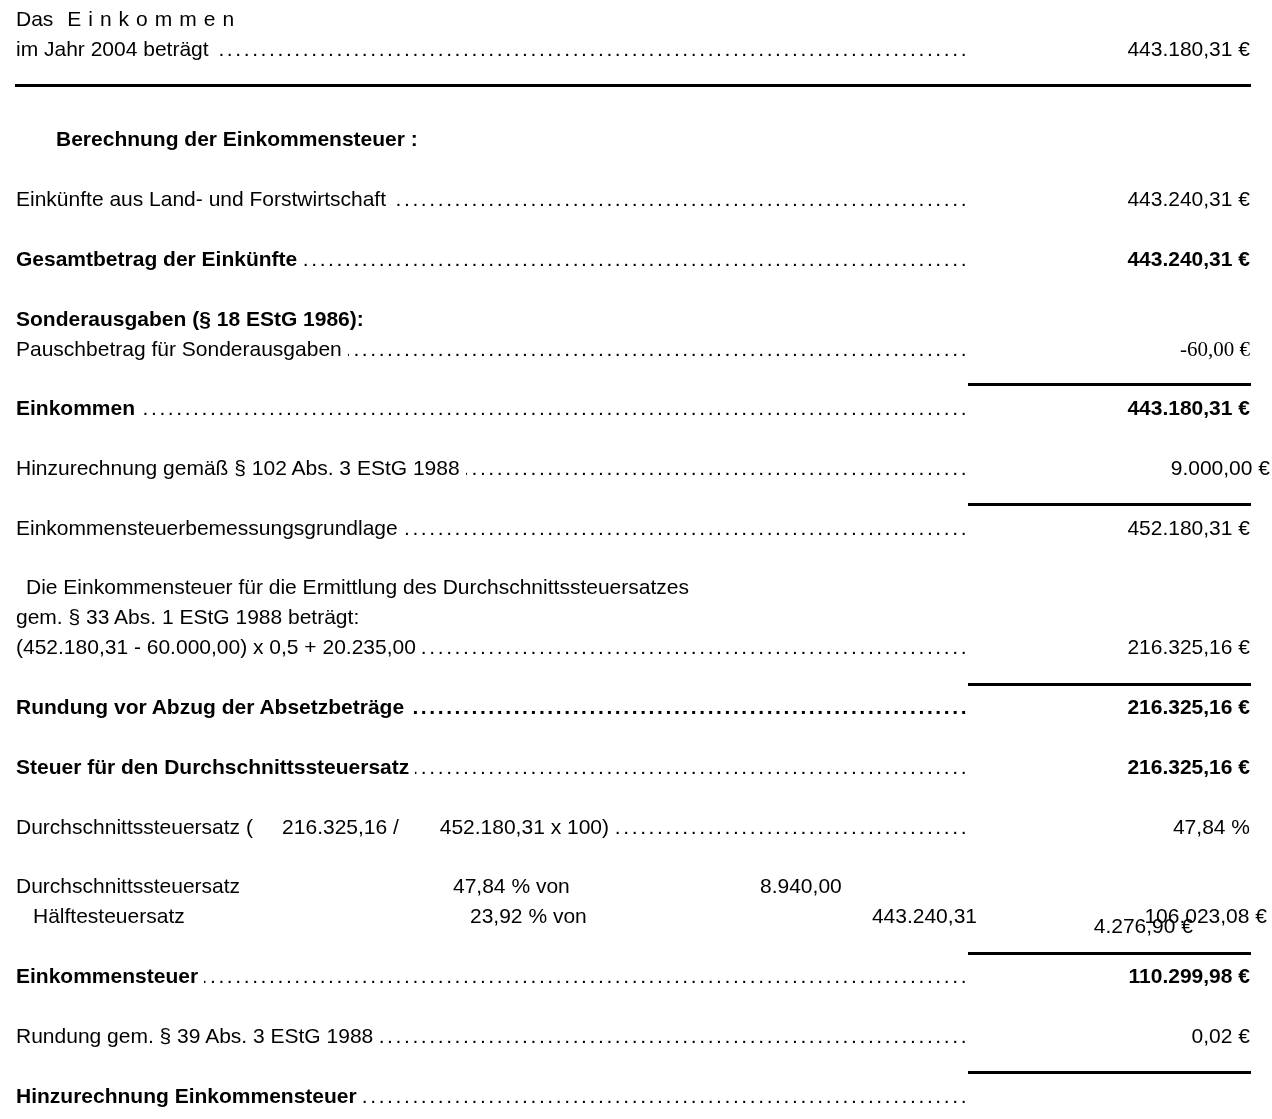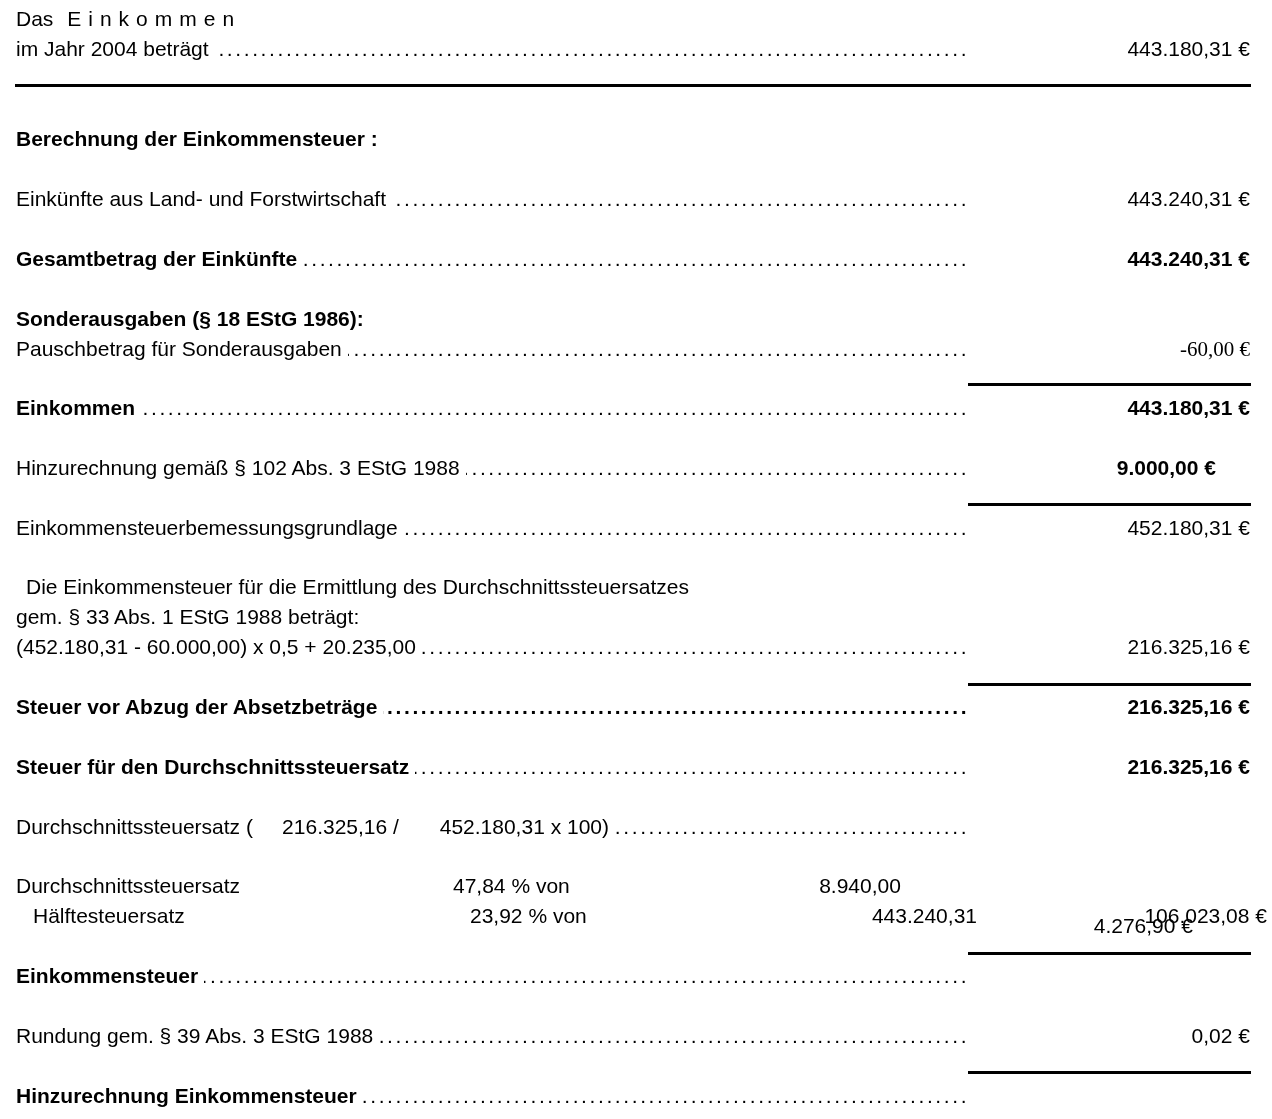--- a/index.html
+++ b/index.html
@@ -22,21 +22,21 @@
   <span>Das</span>
   <span class="spaced" style="margin-left:8px;">Einkommen</span>
 </div>
 <div class="line" style="top:36px;width:1240px;">
   <div class="dots" style="left:0;">................................................................................................................................................................................................................................</div>
   <span class="lbl" style="left:0;">im Jahr  2004  beträgt</span>
   <span class="val" style="left:954px;">443.180,31 €</span>
 </div>
 <div class="rule" style="left:15px;top:84px;width:1236px;height:3px;"></div>
 
-<div class="line bold" style="top:126px;">Berechnung der Einkommensteuer :</div>
+<div class="line bold" style="top:126px;margin-left:40px;">Berechnung der Einkommensteuer :</div>
 
 <div class="line" style="top:186px;width:1240px;">
   <div class="dots" style="left:0;">................................................................................................................................................................................................................................</div>
   <span class="lbl" style="left:0;">Einkünfte aus Land- und Forstwirtschaft</span>
   <span class="val" style="left:954px;">443.240,31 €</span>
 </div>
 
 <div class="line bold" style="top:246px;width:1240px;">
   <div class="dots" style="left:0;font-weight:normal;">................................................................................................................................................................................................................................</div>
   <span class="lbl" style="left:0;">Gesamtbetrag der Einkünfte</span>
@@ -53,73 +53,75 @@
 <div class="rule" style="left:968px;top:383px;width:283px;height:3px;"></div>
 <div class="line bold" style="top:395px;width:1240px;">
   <div class="dots" style="left:0;font-weight:normal;">................................................................................................................................................................................................................................</div>
   <span class="lbl" style="left:0;">Einkommen</span>
   <span class="val" style="left:954px;">443.180,31 €</span>
 </div>
 
 <div class="line" style="top:455px;width:1240px;">
   <div class="dots" style="left:0;">................................................................................................................................................................................................................................</div>
   <span class="lbl" style="left:0;">Hinzurechnung gemäß § 102 Abs. 3 EStG 1988</span>
-  <span class="val" style="left:920px;font-weight:bold;">9.000,00 €</span>
+  <span class="val" style="left:974px;">9.000,00 €</span>
 </div>
 
 <div class="rule" style="left:968px;top:503px;width:283px;height:3px;"></div>
 <div class="line" style="top:515px;width:1240px;">
   <div class="dots" style="left:0;">................................................................................................................................................................................................................................</div>
   <span class="lbl" style="left:0;">Einkommensteuerbemessungsgrundlage</span>
   <span class="val" style="left:954px;">452.180,31 €</span>
 </div>
 
 <div class="line" style="top:574px;margin-left:10px;">Die Einkommensteuer für die Ermittlung des Durchschnittssteuersatzes</div>
 <div class="line" style="top:604px;">gem. § 33 Abs. 1 EStG 1988 beträgt:</div>
 <div class="line" style="top:634px;width:1240px;">
   <div class="dots" style="left:0;">................................................................................................................................................................................................................................</div>
   <span class="lbl" style="left:0;">(452.180,31 - 60.000,00) x 0,5  +  20.235,00</span>
   <span class="val" style="left:954px;">216.325,16 €</span>
 </div>
 
 <div class="rule" style="left:968px;top:683px;width:283px;height:3px;"></div>
 <div class="line bold" style="top:694px;width:1240px;">
   <div class="dots" style="left:0;">................................................................................................................................................................................................................................</div>
-  <span class="lbl" style="left:0;">Steuer vor Abzug der Absetzbeträge</span>
+  <span class="lbl" style="left:0;">Rundung vor Abzug der Absetzbeträge</span>
   <span class="val" style="left:954px;">216.325,16 €</span>
 </div>
 
 <div class="line bold" style="top:754px;width:1240px;">
   <div class="dots" style="left:0;font-weight:normal;">................................................................................................................................................................................................................................</div>
   <span class="lbl" style="left:0;">Steuer für den Durchschnittssteuersatz</span>
   <span class="val" style="left:954px;">216.325,16 €</span>
 </div>
 
 <div class="line" style="top:814px;width:1240px;">
   <div class="dots" style="left:0;">................................................................................................................................................................................................................................</div>
   <span class="lbl" style="left:0;white-space:pre;">Durchschnittssteuersatz (     216.325,16 /       452.180,31 x 100)</span>
+  <span class="val" style="left:954px;">47,84 %</span>
 </div>
 
 <div class="line" style="top:873px;width:1240px;">
   <span class="col" style="left:0;">Durchschnittssteuersatz</span>
   <span class="col" style="left:437px;">47,84 % von</span>
-  <span class="col" style="left:744px;width:200px;text-align:center;">8.940,00</span>
+  <span class="col" style="left:744px;width:200px;text-align:left;">8.940,00</span>
   <span class="val" style="left:897px;margin-top:40px;">4.276,90 €</span>
 </div>
 <div class="line" style="top:903px;width:1240px;margin-left:17px;">
   <span class="col" style="left:0;">Hälftesteuersatz</span>
   <span class="col" style="left:437px;">23,92 % von</span>
   <span class="col" style="left:744px;width:200px;text-align:right;">443.240,31</span>
   <span class="val" style="left:954px;">106.023,08 €</span>
 </div>
 
 <div class="rule" style="left:968px;top:952px;width:283px;height:3px;"></div>
 <div class="line bold" style="top:963px;width:1240px;">
   <div class="dots" style="left:0;font-weight:normal;">................................................................................................................................................................................................................................</div>
   <span class="lbl" style="left:0;">Einkommensteuer</span>
+  <span class="val" style="left:954px;">110.299,98 €</span>
 </div>
 
 <div class="line" style="top:1023px;width:1240px;">
   <div class="dots" style="left:0;">................................................................................................................................................................................................................................</div>
   <span class="lbl" style="left:0;">Rundung gem. § 39 Abs. 3 EStG 1988</span>
   <span class="val" style="left:954px;">0,02 €</span>
 </div>
 
 <div class="rule" style="left:968px;top:1071px;width:283px;height:3px;"></div>
 <div class="line bold" style="top:1083px;width:1240px;">

